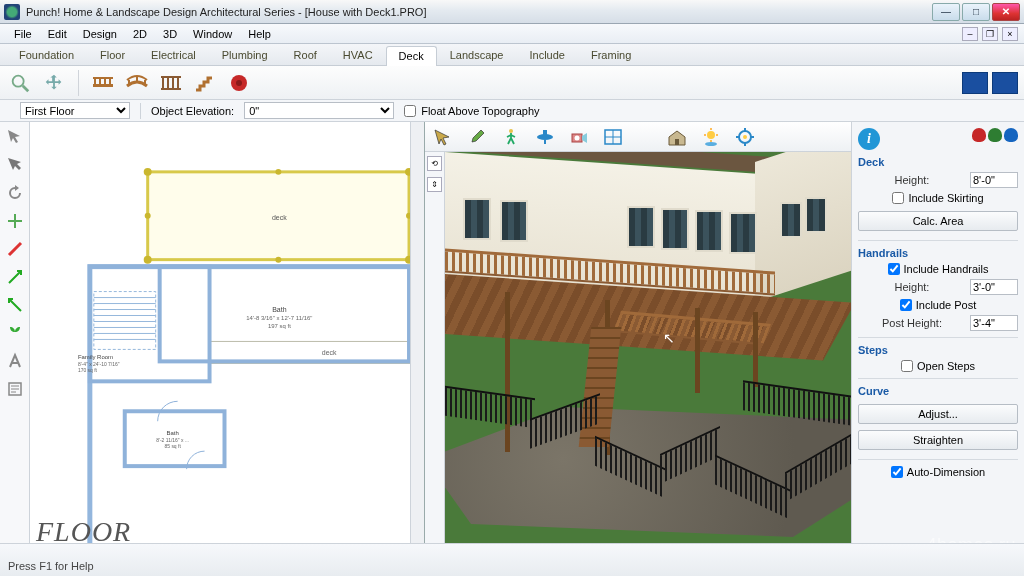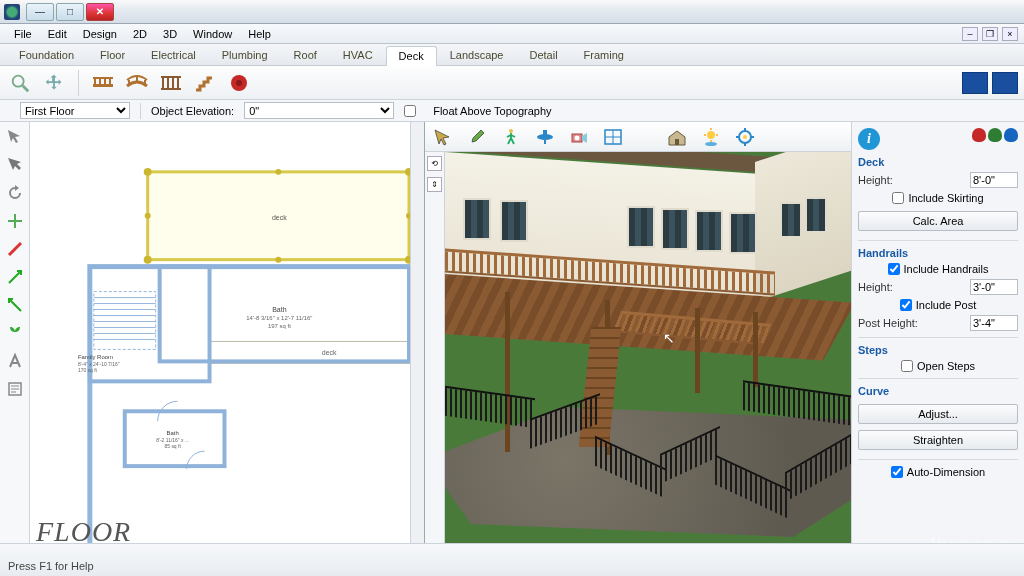--- a/index.html
+++ b/index.html
@@ -30,21 +30,21 @@
 .tb-icon { width:28px; height:26px; border-radius:2px; display:flex; align-items:center; justify-content:center; }
 .tb-icon svg { width:24px; height:22px; }
 .tb-sep { width:1px; height:26px; background:#d0d4da; }
 .right-blue { margin-left:auto; display:flex; gap:4px; }
 .blue-panel { width:26px; height:22px; background: #1a4fa0; border:1px solid #0c3a7a; }
 
 
 .optbar { height: 22px; background:#f4f6f9; border-bottom:1px solid #cdd3da; display:flex; align-items:center; font-size:11px; padding: 0 20px; gap:10px;}
 .optbar select, .optbar input { font-size:11px; height:17px; border:1px solid #b8bec6; background:#fff; }
 .optbar .elev-combo { width:150px; }
-.optbar label { display:flex; align-items:center; gap:17px; }
+.optbar label { display:flex; align-items:center; gap:5px; }
 .optbar input[type=checkbox] { width:12px; height:12px; }
 
 
 .content { position:absolute; top:122px; bottom:18px; left:0; right:0; display:flex; }
 .left-tools { width:30px; background:#f7f8fa; border-right:1px solid #cdd3da; display:flex; flex-direction:column; align-items:center; padding-top:4px; gap:6px; }
 .lt-btn { width:22px; height:22px; display:flex; align-items:center;justify-content:center; }
 .lt-btn svg { width:18px; height:18px; }
 
 .plan-pane { flex: 0 0 395px; background:#fff; border-right:1px solid #9aa; position:relative; overflow:hidden; }
 .plan-drawing { position:absolute; inset:0; }
@@ -72,21 +72,21 @@
 .cursor3d { position:absolute; left:218px; top:178px; font-size:14px; color:#fff; }
 
 
 .props { flex:0 0 172px; background:#f3f5f8; padding:6px 6px; font-size:11px; overflow:hidden; }
 .props .topicons { display:flex; justify-content:space-between; margin-bottom:6px; }
 .info-icon { width:22px; height:22px; border-radius:50%; background:#2196d6; color:#fff; display:flex;align-items:center;justify-content:center; font-style:italic; font-weight:bold; font-family:Georgia,serif; font-size:14px;}
 .color-icons { display:flex; gap:2px; }
 .color-icons span { width:14px; height:14px; border-radius:50% 50% 40% 40%; display:inline-block;}
 .section-title { color:#1a5aa6; font-weight:600; margin:6px 0 4px; }
 .prop-row { display:flex; align-items:center; justify-content:flex-end; gap:4px; margin:3px 0; }
-.prop-row .lbl { flex:1; text-align:left; color:#333; }
+.prop-row .lbl { flex:1; text-align:center; color:#333; }
 .prop-row input[type=text] { width:48px; height:16px; font-size:11px; border:1px solid #b8bec6; padding:0 2px; }
 .prop-check { display:flex; align-items:center; justify-content:center; gap:4px; margin:4px 0;}
 .prop-check input{width:12px;height:12px;}
 .prop-btn { width:100%; height:20px; background:linear-gradient(#fbfcfd,#e7ebef); border:1px solid #b6bdc5; border-radius:2px; font-size:11px; margin:3px 0;}
 hr.sep { border:none; border-top:1px solid #d5dae0; margin:6px 0; }
 
 
 .statusbar { position:absolute; bottom:0; left:0; right:0; height:27px; background:linear-gradient(#f6f8fb,#e8ecf0); border-top:1px solid #cdd3da; font-size:11px; padding:16px 8px; color:#444;}
 .watermark { position:absolute; right:8px; bottom:20px; font-size:18px; color:rgba(255,255,255,.55); font-weight:500; letter-spacing:.5px; pointer-events:none;}
 
@@ -95,20 +95,21 @@
 .sb-v { position:absolute; top:0; bottom:14px; right:0; width:14px; background:#eef0f3; border-left:1px solid #cdd3da;}
 .sb-btn { width:14px;height:14px;background:linear-gradient(#fff,#dde2e8);border:1px solid #bcc3cb; font-size:8px; display:flex;align-items:center;justify-content:center;}
 .sb-thumb { flex:0 0 60px; background:linear-gradient(#fff,#d8dee5); border:1px solid #bcc3cb; margin:1px;}
 .sb-track{flex:1;}
 </style>
 </head>
 <body>
 
 <div class="titlebar">
   <div class="app-icon"></div>
+  <div class="title">Punch! Home &amp; Landscape Design Architectural Series - [House with Deck1.PRO]</div>
   <div class="win-btns">
     <div class="win-btn">—</div>
     <div class="win-btn">□</div>
     <div class="win-btn close">✕</div>
   </div>
 </div>
 
 <div class="menubar">
   <span class="mi">File</span>
   <span class="mi">Edit</span>
@@ -126,21 +127,21 @@
 
 <div class="tabstrip">
   <div class="tab">Foundation</div>
   <div class="tab">Floor</div>
   <div class="tab">Electrical</div>
   <div class="tab">Plumbing</div>
   <div class="tab">Roof</div>
   <div class="tab">HVAC</div>
   <div class="tab active">Deck</div>
   <div class="tab">Landscape</div>
-  <div class="tab">Detail</div>
+  <div class="tab">Include</div>
   <div class="tab">Framing</div>
 </div>
 
 <div class="maintoolbar">
   <div class="tb-group">
     <div class="tb-icon">
         <svg viewBox="0 0 24 24">
           <circle cx="10" cy="10" r="6" fill="none" stroke="#7a8" stroke-width="2"></circle>
           <line x1="15" y1="15" x2="21" y2="21" stroke="#7a8" stroke-width="3"></line>
         </svg>

